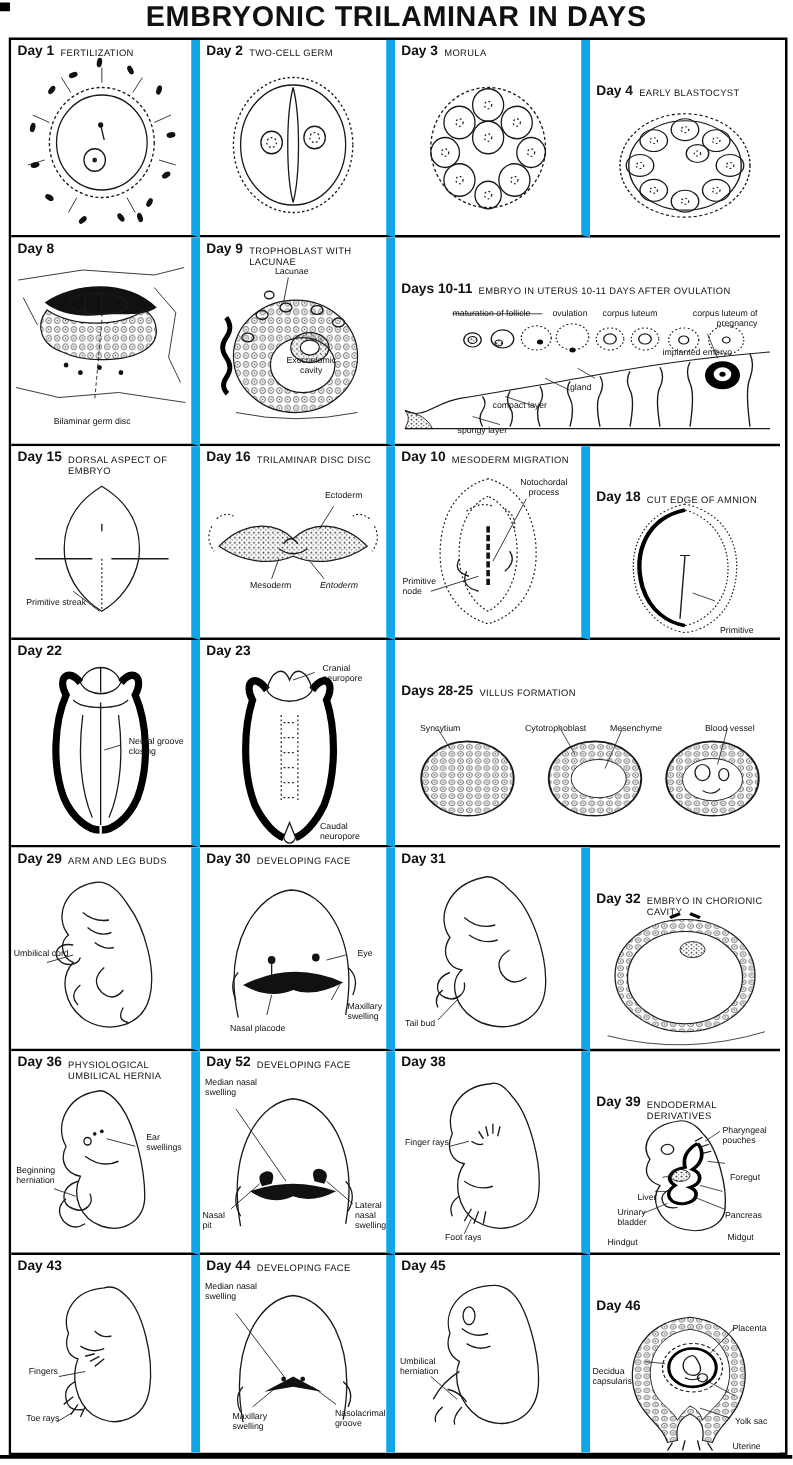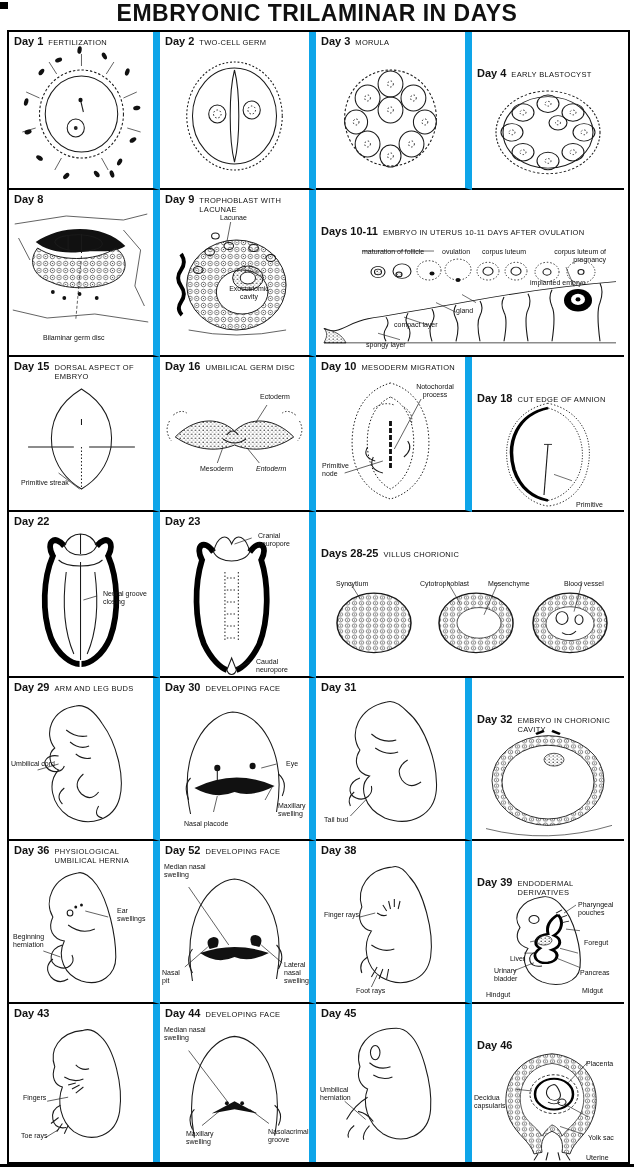--- a/index.html
+++ b/index.html
@@ -295,21 +295,21 @@
       <line class="sd" x1="76" y1="90" x2="76" y2="130"></line>
       <line class="s" x1="76" y1="62" x2="76" y2="68"></line>
       <line class="ld" x1="52" y1="116" x2="74" y2="132"></line>
     </svg>
     <span class="lbl" style="left:12px;top:122px;">Primitive streak</span>
   </div>
 
   <div class="cell">
     <div class="hdr">
         <span class="day">Day 16</span>
-        <span class="cap">UMBILICAL GERM DISC</span>
+        <span class="cap">TRILAMINAR DISC DISC</span>
       </div>
     <svg class="art" viewBox="0 0 156 153" preserveAspectRatio="none">
       <path d="M16,80 C34,62 60,58 78,74 C96,58 122,62 140,80 C122,92 98,96 78,88 C58,96 34,92 16,80 Z" fill="url(#dots)" stroke="#1a1a1a" stroke-width="1"></path>
       <path class="s" d="M70,78 q6,-8 12,0 M66,82 q12,8 24,0"></path>
       <path class="sd" d="M10,64 q-6,10 2,20 M146,64 q6,10 -2,20 M14,58 q8,-6 14,-2 M142,58 q-8,-6 -14,-2"></path>
       <g class="ld">
         <line x1="112" y1="48" x2="100" y2="66"></line>
           <line x1="60" y1="106" x2="66" y2="90"></line>
           <line x1="104" y1="106" x2="92" y2="92"></line>
       </g>
@@ -394,21 +394,21 @@
           <line x1="94" y1="150" x2="80" y2="156"></line>
         </g>
     </svg>
     <span class="lbl" style="left:98px;top:20px;">Cranial neuropore</span>
     <span class="lbl" style="left:96px;top:146px;">Caudal neuropore</span>
   </div>
 
   <div class="cell span2 noR">
     <div class="hdr">
         <span class="day">Days 28-25</span>
-        <span class="cap">VILLUS CHORIONIC</span>
+        <span class="cap">VILLUS FORMATION</span>
       </div>
     <svg class="art" viewBox="0 0 308 164" preserveAspectRatio="none">
       <circle cx="58" cy="98" r="37" fill="url(#cells)" stroke="#1a1a1a" stroke-width="1.5"></circle>
       <circle cx="160" cy="98" r="37" fill="url(#cells)" stroke="#1a1a1a" stroke-width="1.5"></circle>
       <ellipse cx="163" cy="98" rx="22" ry="19" fill="#fff" stroke="#1a1a1a" stroke-width="0.8"></ellipse>
       <circle cx="254" cy="98" r="37" fill="url(#cells)" stroke="#1a1a1a" stroke-width="1.5"></circle>
       <ellipse cx="254" cy="99" rx="24" ry="21" fill="#fff" stroke="#1a1a1a" stroke-width="0.8"></ellipse>
       <g class="s">
           <ellipse cx="246" cy="92" rx="6" ry="8"></ellipse>
           <ellipse cx="263" cy="94" rx="4" ry="6"></ellipse>

